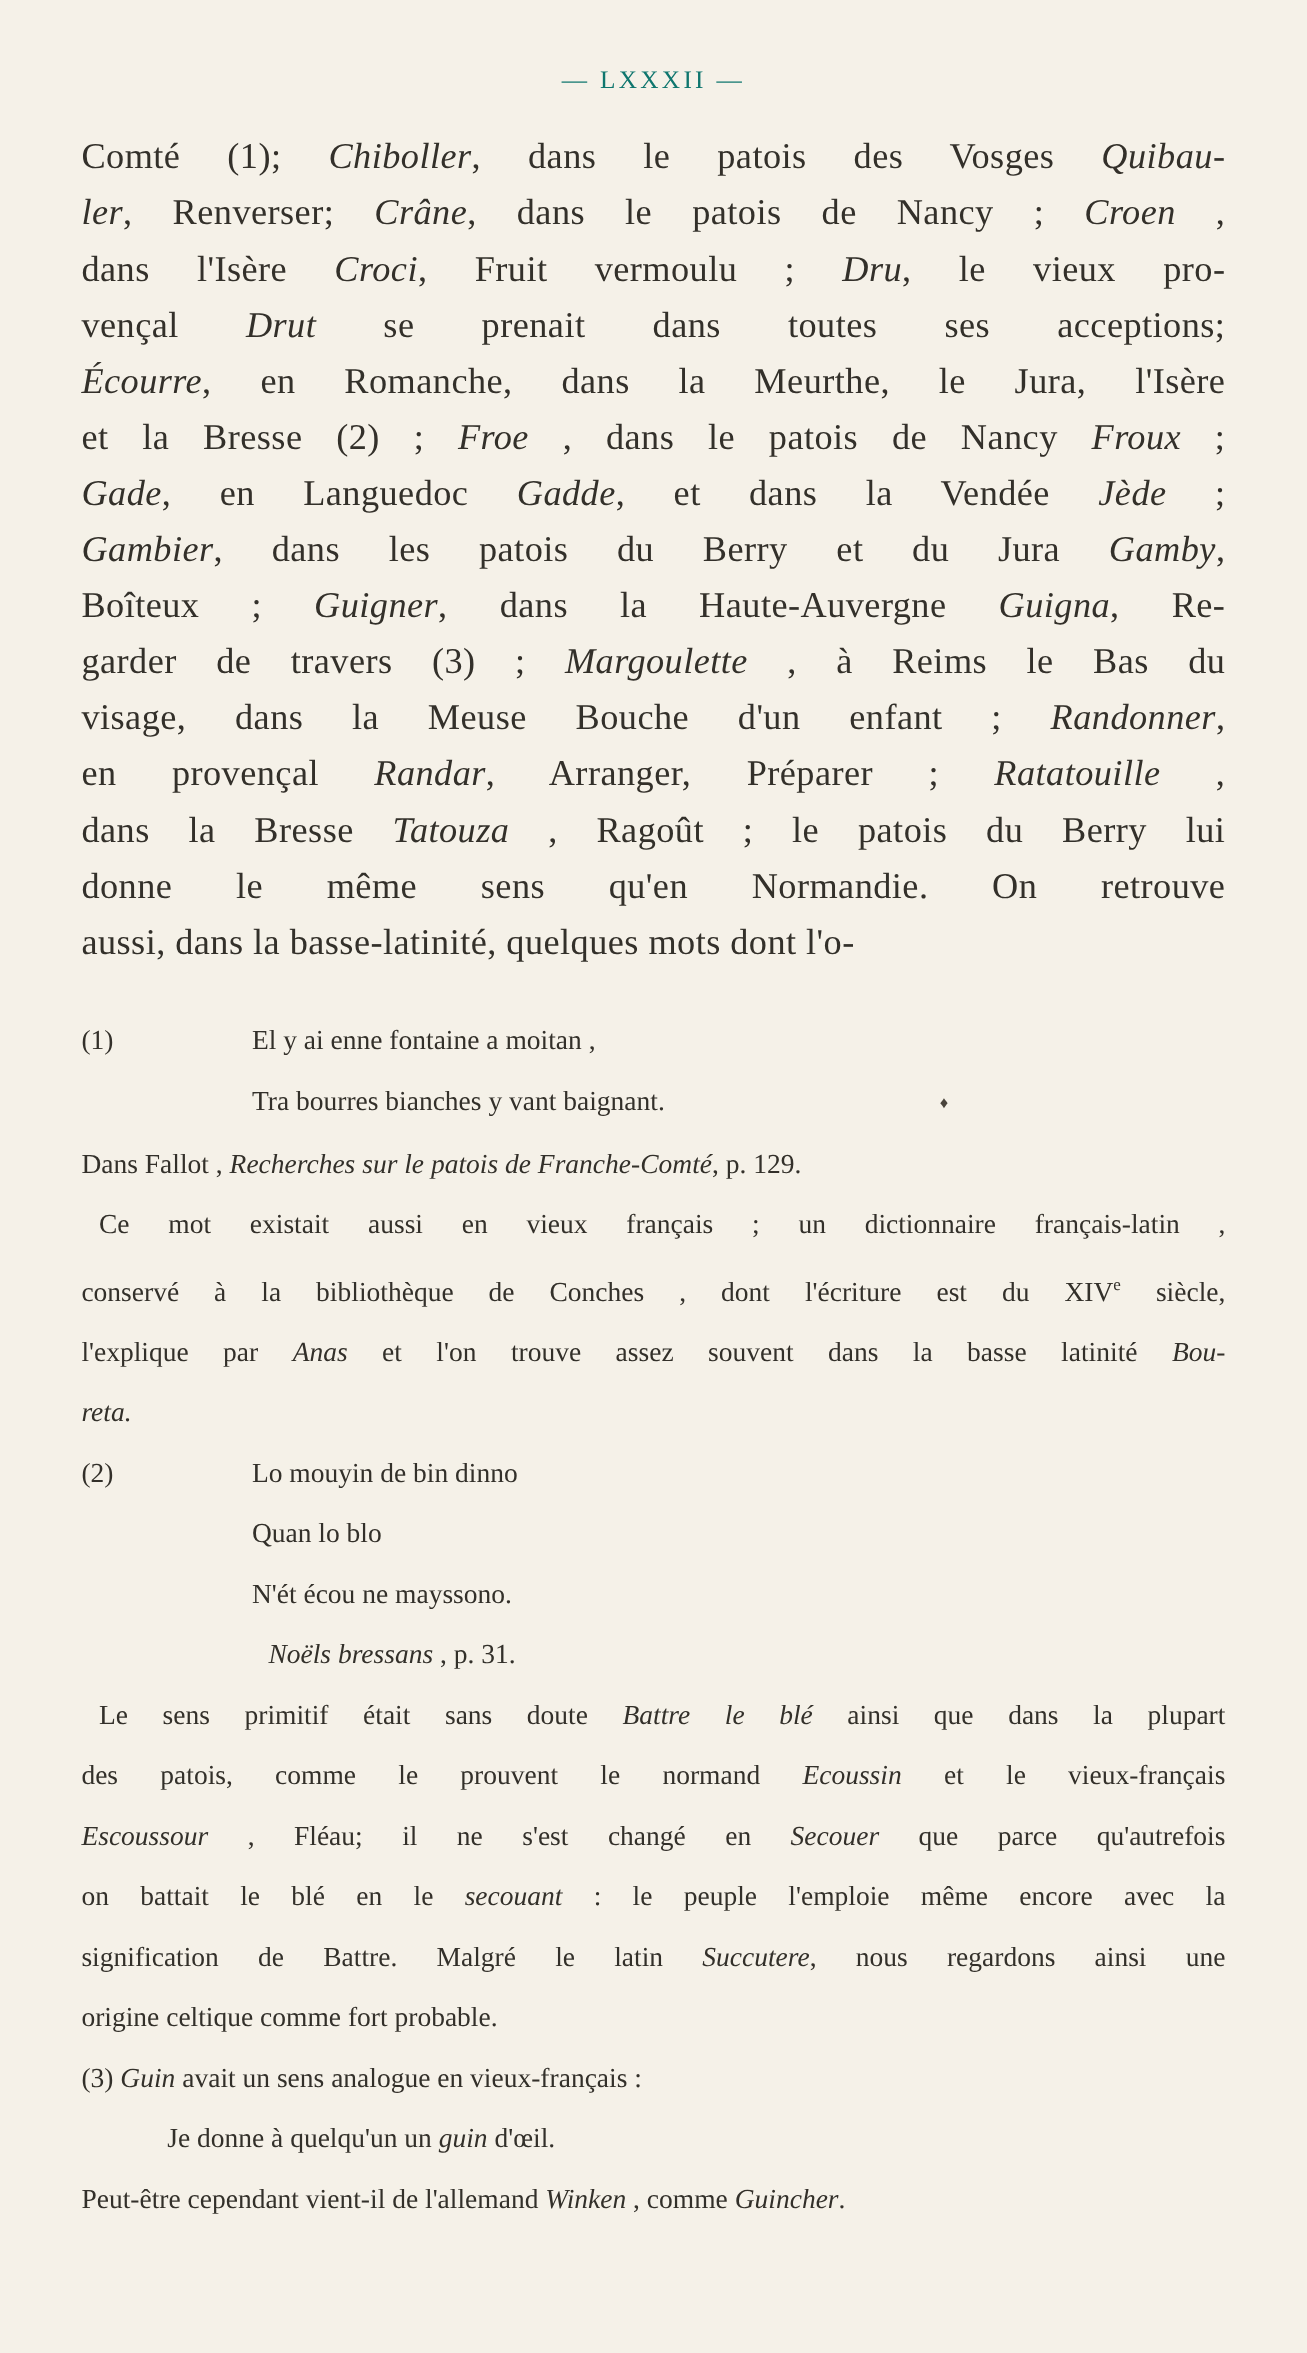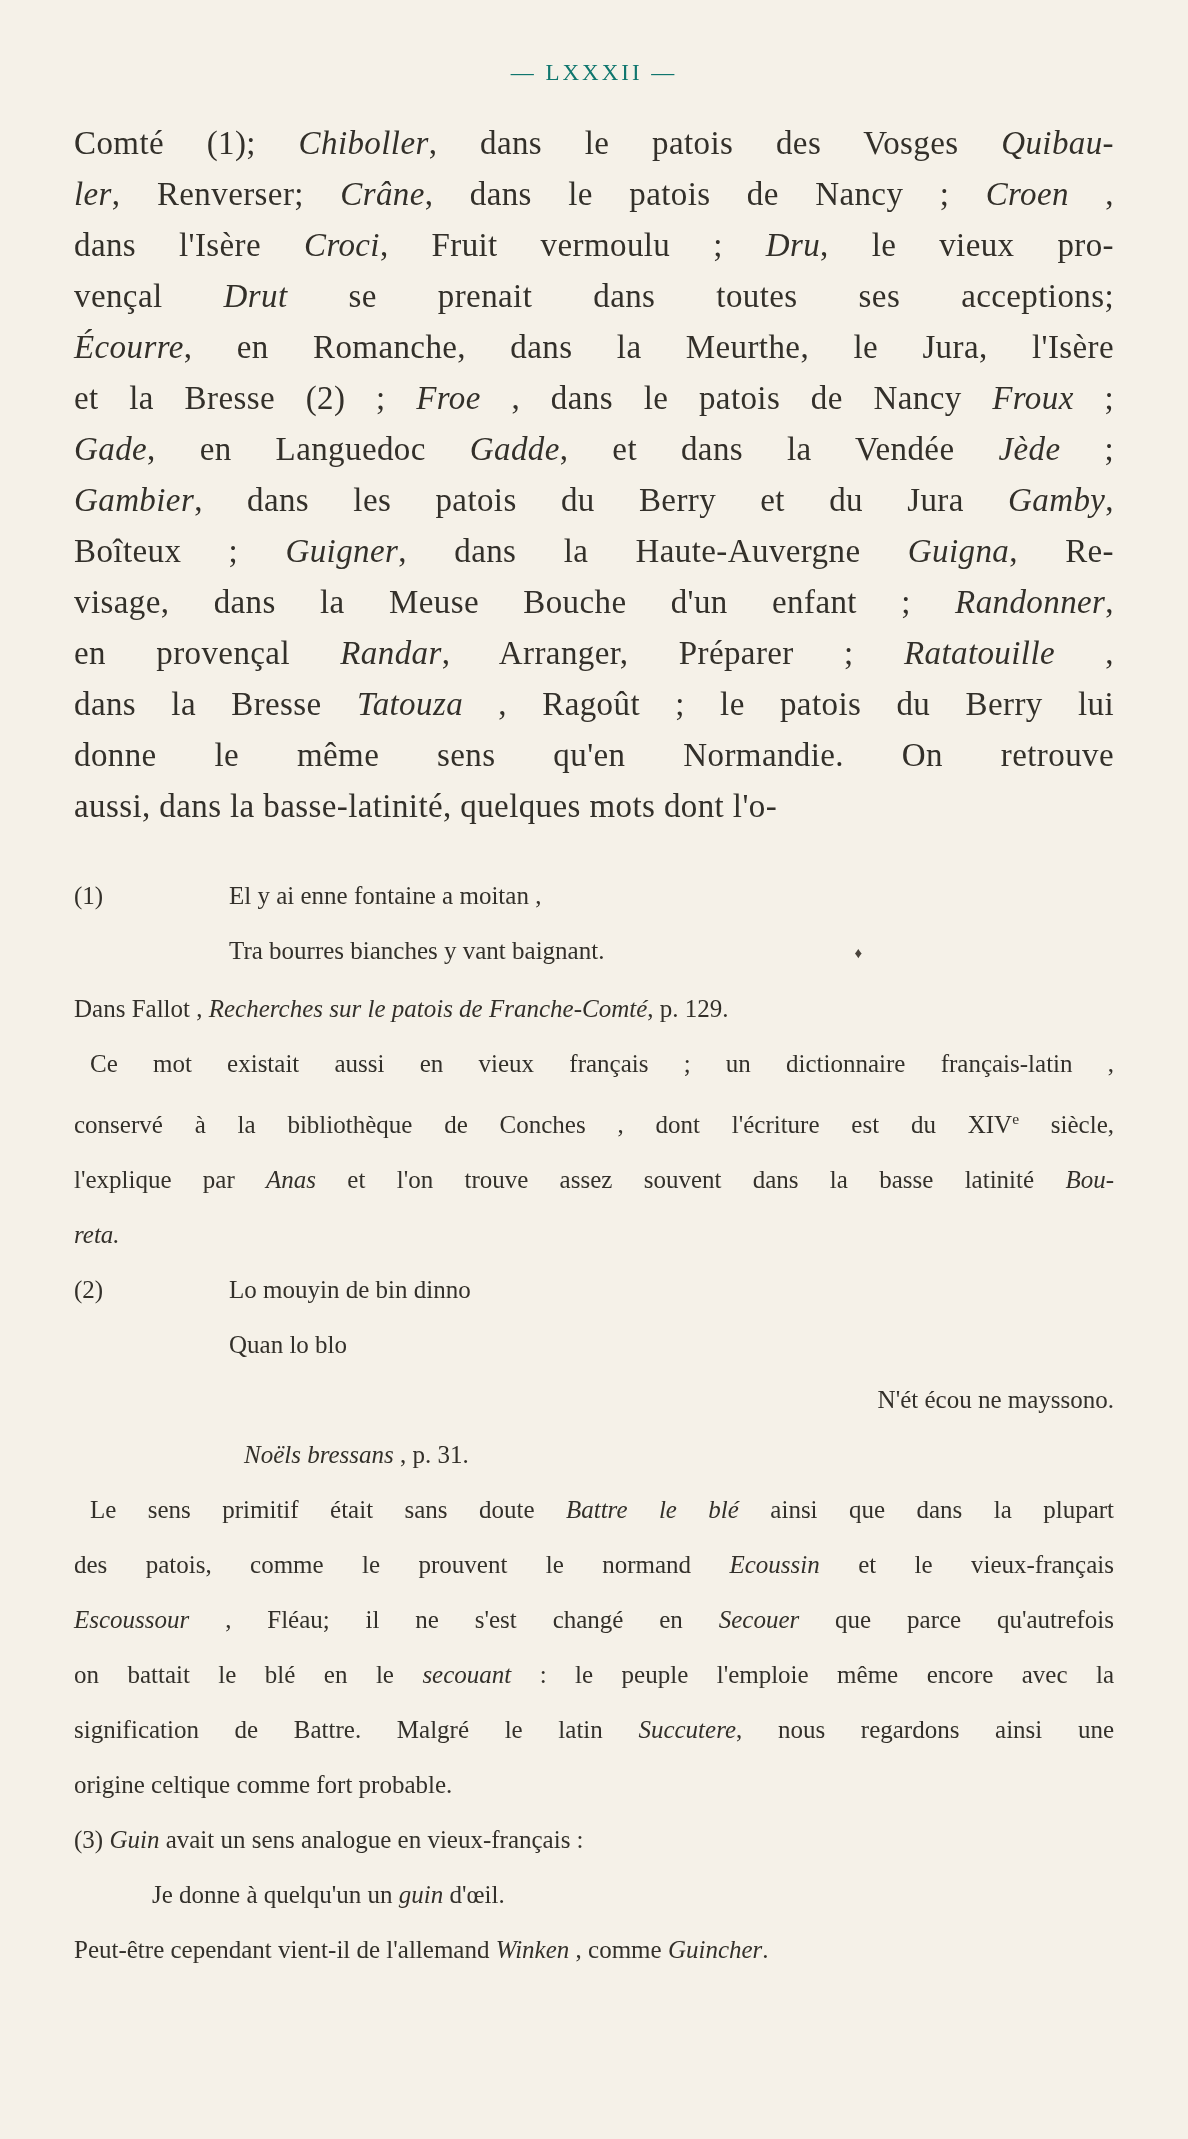--- a/index.html
+++ b/index.html
@@ -32,37 +32,38 @@
   <div class="main-text">
       <div class="tline just"><span>Comté (1); </span><span class="it">Chiboller</span><span>, dans le patois des Vosges </span><span class="it">Quibau-</span></div>
       <div class="tline just"><span class="it">ler</span><span>, Renverser; </span><span class="it">Crâne</span><span>, dans le patois de Nancy ; </span><span class="it">Croen</span><span> ,</span></div>
       <div class="tline just"><span>dans l'Isère </span><span class="it">Croci</span><span>, Fruit vermoulu ; </span><span class="it">Dru</span><span>, le vieux pro-</span></div>
       <div class="tline just"><span>vençal </span><span class="it">Drut</span><span> se prenait dans toutes ses acceptions;</span></div>
       <div class="tline just"><span class="it">Écourre</span><span>, en Romanche, dans la Meurthe, le Jura, l'Isère</span></div>
       <div class="tline just"><span>et la Bresse (2) ; </span><span class="it">Froe</span><span> , dans le patois de Nancy </span><span class="it">Froux</span><span> ;</span></div>
       <div class="tline just"><span class="it">Gade</span><span>, en Languedoc </span><span class="it">Gadde</span><span>, et dans la Vendée </span><span class="it">Jède</span><span> ;</span></div>
       <div class="tline just"><span class="it">Gambier</span><span>, dans les patois du Berry et du Jura </span><span class="it">Gamby</span><span>,</span></div>
       <div class="tline just"><span>Boîteux ; </span><span class="it">Guigner</span><span>, dans la Haute-Auvergne </span><span class="it">Guigna</span><span>, Re-</span></div>
+      <div class="tline just"><span>garder de travers (3) ; </span><span class="it">Margoulette</span><span> , à Reims le Bas du</span></div>
       <div class="tline just"><span>visage, dans la Meuse Bouche d'un enfant ; </span><span class="it">Randonner</span><span>,</span></div>
       <div class="tline just"><span>en provençal </span><span class="it">Randar</span><span>, Arranger, Préparer ; </span><span class="it">Ratatouille</span><span> ,</span></div>
       <div class="tline just"><span>dans la Bresse </span><span class="it">Tatouza</span><span> , Ragoût ; le patois du Berry lui</span></div>
       <div class="tline just"><span>donne le même sens qu'en Normandie. On retrouve</span></div>
       <div class="tline"><span>aussi, dans la basse-latinité, quelques mots dont l'o-</span></div>
     </div>
   <div class="footnotes">
       <div class="tline" style="padding-left: 155px;"><span class="fn-num">(1)</span><span>El y ai enne fontaine a moitan ,</span></div>
       <div class="tline" style="padding-left: 155px;"><span>Tra bourres bianches y vant baignant.</span><span class="orn">♦</span></div>
       <div class="tline"><span>Dans Fallot , </span><span class="it">Recherches sur le patois de Franche-Comté</span><span>, p. 129.</span></div>
       <div class="tline just" style="padding-left: 16px;"><span>Ce mot existait aussi en vieux français ; un dictionnaire français-latin ,</span></div>
       <div class="tline just"><span>conservé à la bibliothèque de Conches , dont l'écriture est du XIV</span><span class="sup">e</span><span> siècle,</span></div>
       <div class="tline just"><span>l'explique par </span><span class="it">Anas</span><span> et l'on trouve assez souvent dans la basse latinité </span><span class="it">Bou-</span></div>
       <div class="tline"><span class="it">reta.</span></div>
       <div class="tline" style="padding-left: 155px;"><span class="fn-num">(2)</span><span>Lo mouyin de bin dinno</span></div>
       <div class="tline" style="padding-left: 155px; font-family: Liberation Serif, serif;"><span>Quan lo blo</span></div>
-      <div class="tline" style="padding-left: 155px; text-align: right;"><span>N'ét écou ne mayssono.</span></div>
+      <div class="tline" style="padding-left: 155px;"><span>N'ét écou ne mayssono.</span></div>
       <div class="tline" style="padding-left: 170px;"><span class="it">Noëls bressans</span><span> , p. 31.</span></div>
       <div class="tline just" style="padding-left: 16px;"><span>Le sens primitif était sans doute </span><span class="it">Battre le blé</span><span> ainsi que dans la plupart</span></div>
       <div class="tline just"><span>des patois, comme le prouvent le normand </span><span class="it">Ecoussin</span><span> et le vieux-français</span></div>
       <div class="tline just"><span class="it">Escoussour</span><span> , Fléau; il ne s'est changé en </span><span class="it">Secouer</span><span> que parce qu'autrefois</span></div>
       <div class="tline just"><span>on battait le blé en le </span><span class="it">secouant</span><span> : le peuple l'emploie même encore avec la</span></div>
       <div class="tline just"><span>signification de Battre. Malgré le latin </span><span class="it">Succutere</span><span>, nous regardons ainsi une</span></div>
       <div class="tline"><span>origine celtique comme fort probable.</span></div>
       <div class="tline"><span>(3) </span><span class="it">Guin</span><span> avait un sens analogue en vieux-français :</span></div>
       <div class="tline" style="padding-left: 78px;"><span>Je donne à quelqu'un un </span><span class="it">guin</span><span> d'œil.</span></div>
       <div class="tline"><span>Peut-être cependant vient-il de l'allemand </span><span class="it">Winken</span><span> , comme </span><span class="it">Guincher</span><span>.</span></div>

